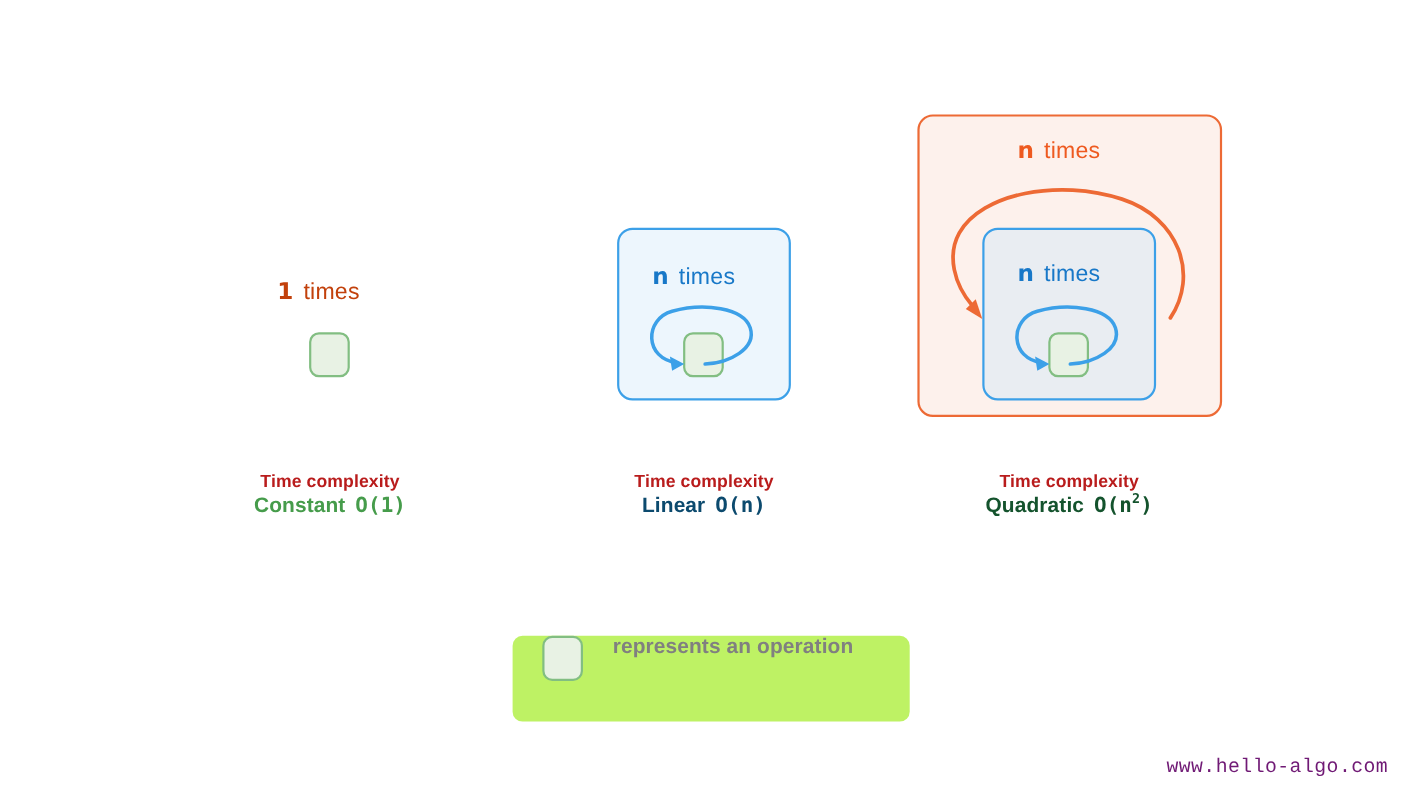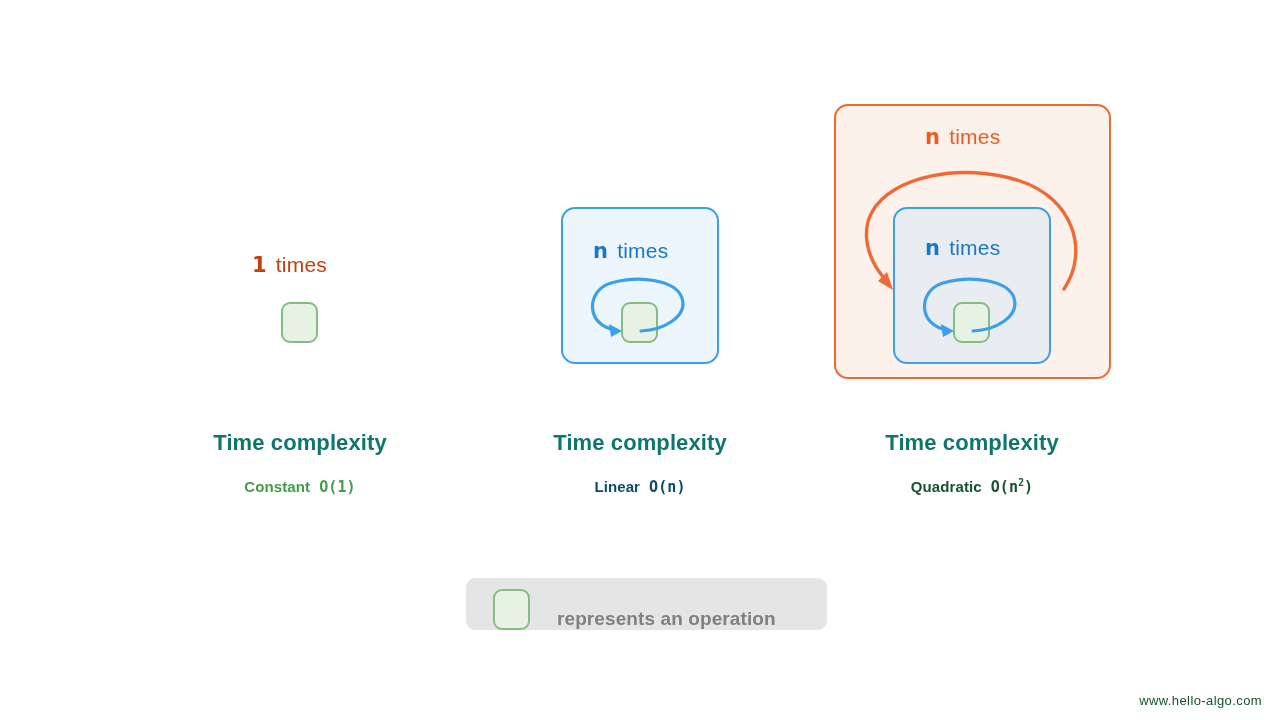--- a/index.html
+++ b/index.html
@@ -72,29 +72,28 @@
 
   
   .caption {
     position: absolute;
     text-align: center;
     white-space: nowrap;
     transform: translateX(-50%);
   }
   .caption .title {
     display: block;
-    font-size: 22px;
-    font-weight: bold;
-    color: #0f766e;
+    font-size: 16px;
+    font-weight: bold;
+    color: #b91c1c;
     letter-spacing: 0.1px;
   }
   .caption .value {
     display: block;
-    margin-top: 22px;
-    font-size: 15px;
+    font-size: 19px;
     font-weight: bold;
     letter-spacing: 0.1px;
   }
   .caption .value .name { font-family: "Liberation Sans", sans-serif; }
   .caption .value .big-o {
     font-family: "DejaVu Sans Mono", monospace;
     margin-left: 9px;
     font-weight: bold;
   }
   .caption .value .big-o sup {
@@ -102,25 +101,25 @@
     vertical-align: super;
     line-height: 0;
   }
 
   
   .legend {
     position: absolute;
     left: 466px;
     top: 578px;
     width: 361px;
-    height: 52px;
-    background: #e5e5e5;
+    height: 78px;
+    background: #bef264;
     border-radius: 9px;
     display: flex;
-    align-items: flex-end;
+    align-items: flex-start;
   }
   .legend .swatch {
     position: relative;
     margin-left: 27px;
     width: 37px;
     height: 41px;
     box-sizing: border-box;
     border: 2px solid #82BE82;
     background: #E8F2E4;
     border-radius: 9px;
@@ -133,23 +132,23 @@
     color: #808080;
     letter-spacing: 0.1px;
     white-space: nowrap;
   }
 
   
   .watermark {
     position: absolute;
     right: 18px;
     bottom: 12px;
-    font-family: Liberation Sans, sans-serif;
-    font-size: 13px;
-    color: #14532d;
+    font-family: Liberation Mono, monospace;
+    font-size: 18px;
+    color: #701a75;
     letter-spacing: 0.4px;
     white-space: nowrap;
   }
 
   
   .arrows {
     position: absolute;
     left: 0;
     top: 0;
     width: 1280px;

